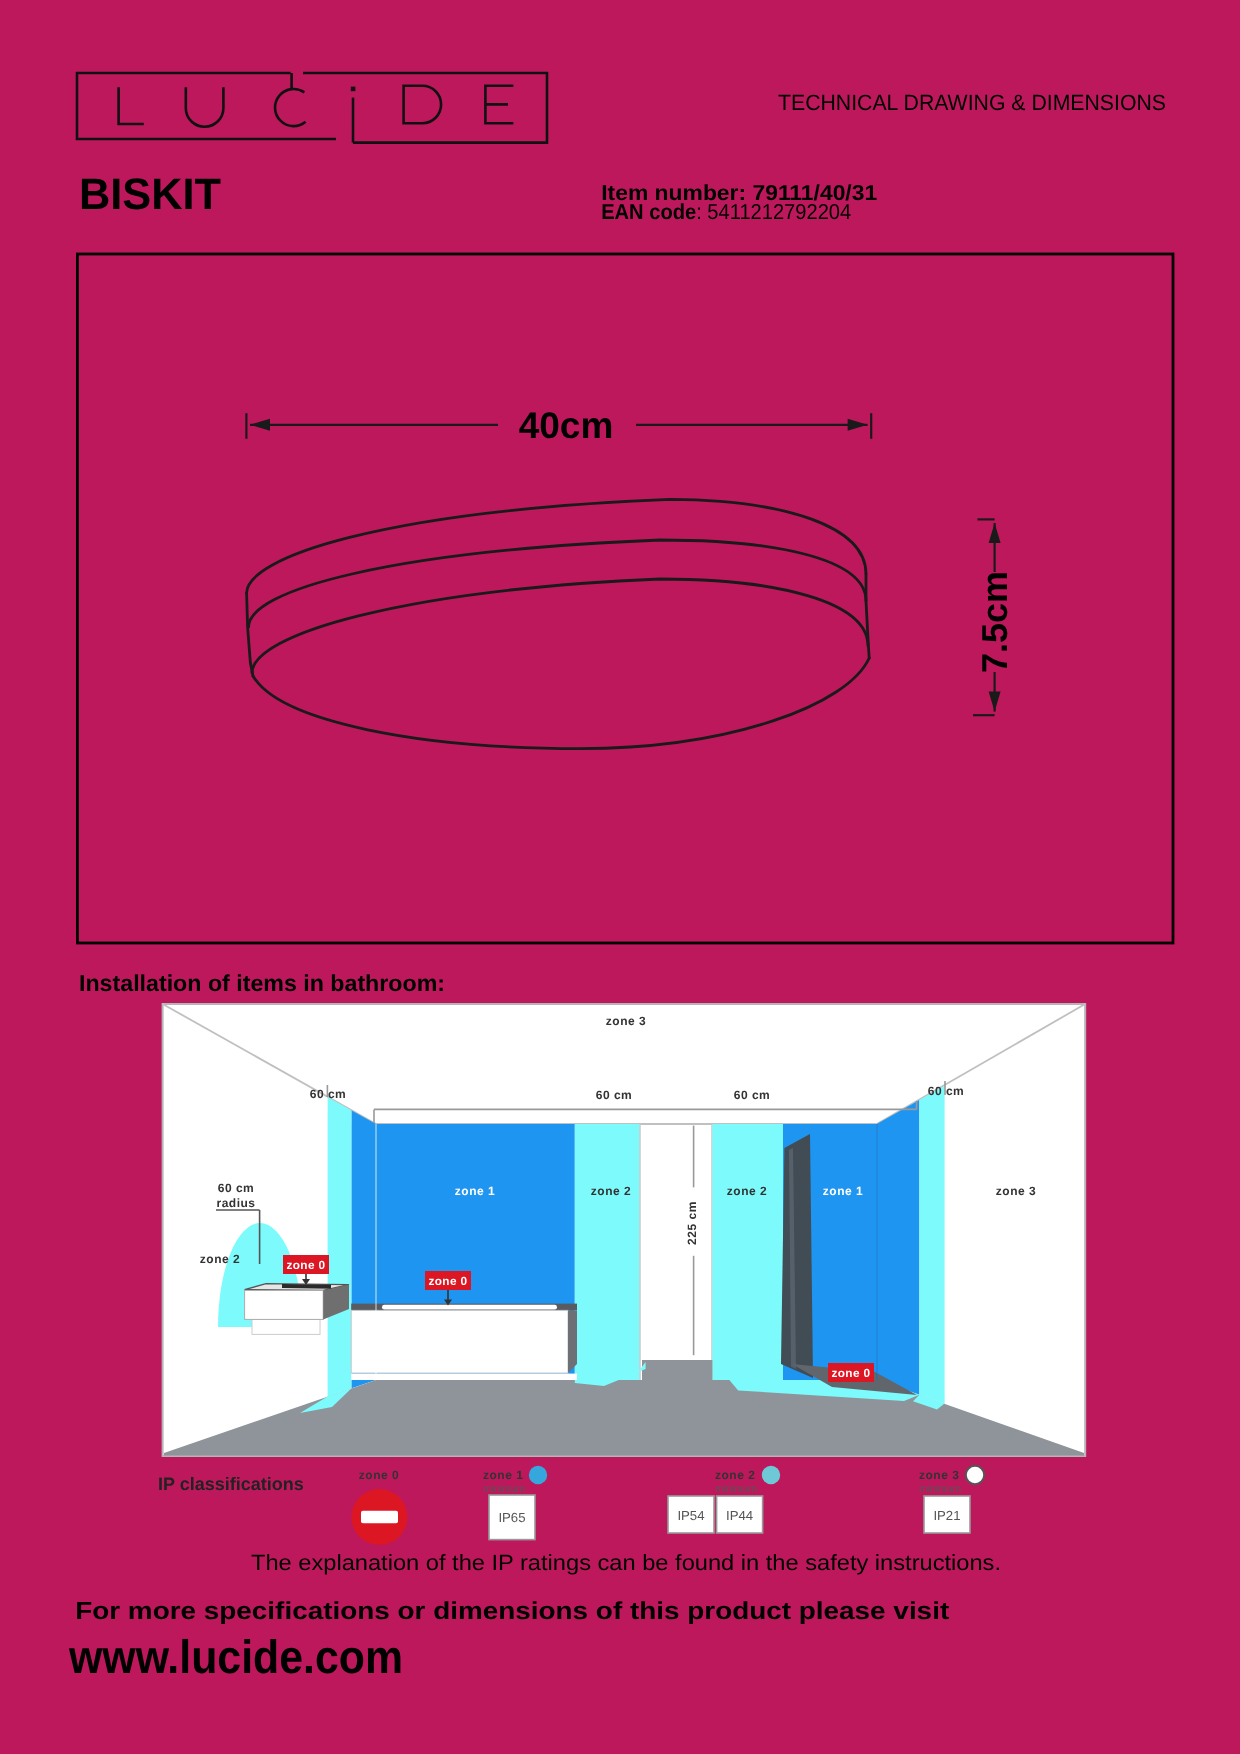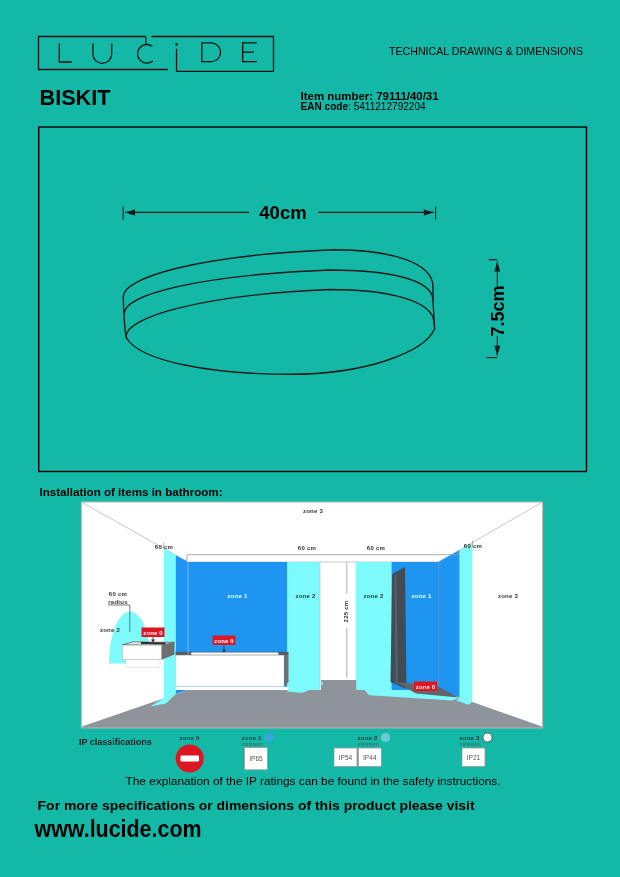--- a/index.html
+++ b/index.html
@@ -1,16 +1,16 @@
 <!DOCTYPE html>
 <html><head>
 <meta charset="utf-8">
 <style>
 html,body{margin:0;padding:0;background:#fff;}
-#page{position:relative;width:620px;height:877px;background:#14b8a6;overflow:hidden;
+#page{position:relative;width:620px;height:877px;background:#be185d;overflow:hidden;
 font-family:"Liberation Sans", sans-serif;}
 svg{position:absolute;left:0;top:0;}
 text{font-family:"Liberation Sans", sans-serif;}
 </style>
 </head>
 <body>
 <div id="page">
 <svg width="620" height="877" viewBox="0 0 620 877">
 
 <g stroke="#111" stroke-width="1.3" fill="none" stroke-linecap="butt">

